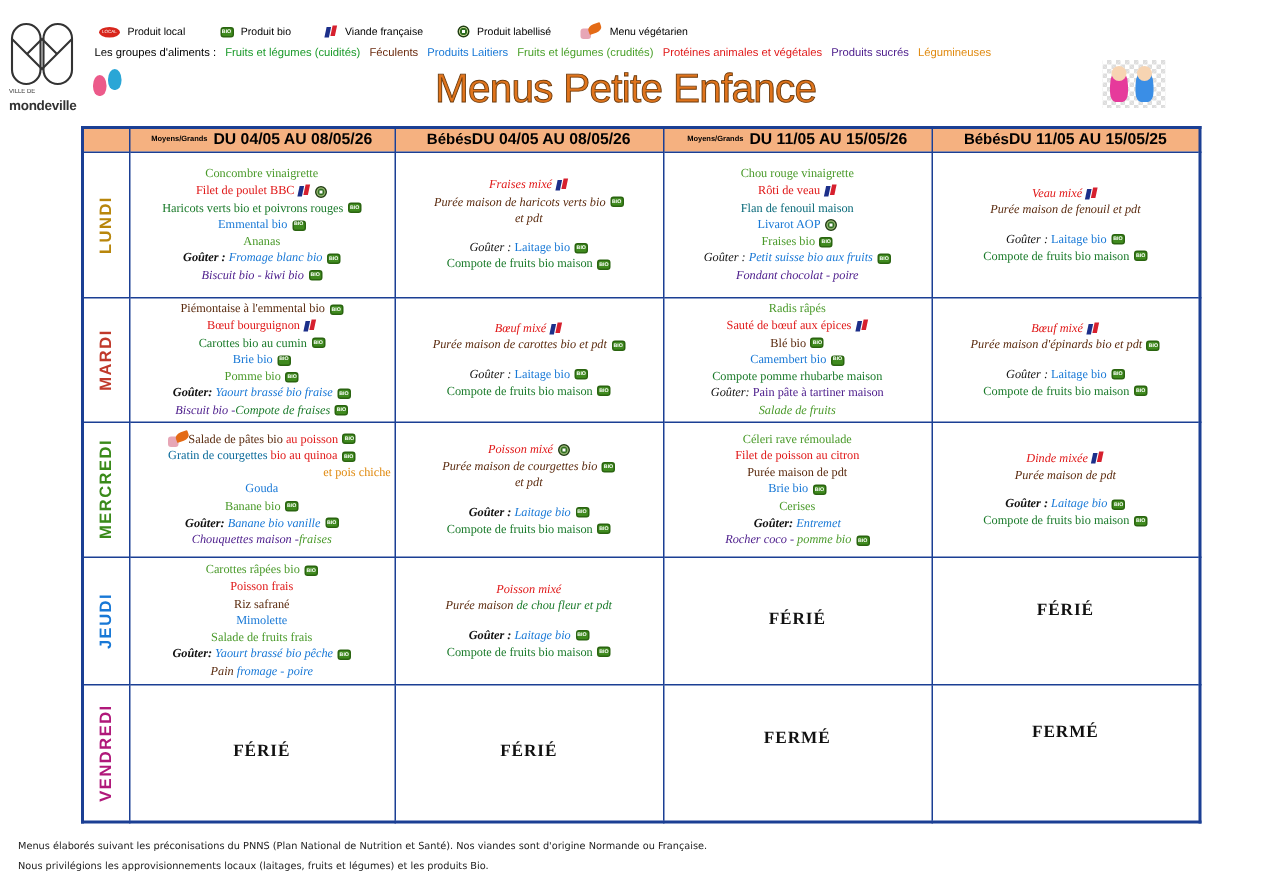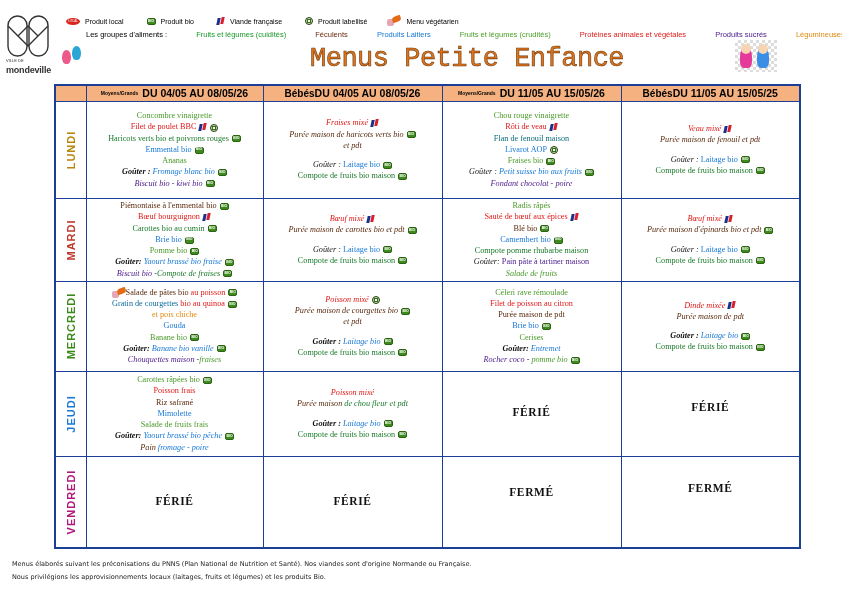--- a/index.html
+++ b/index.html
@@ -18,27 +18,27 @@
   .bio { display: inline-flex; align-items: center; justify-content: center; width: 9px; height: 7px; border-radius: 2px; background: #3f8a1e; color: #fff; font-size: 3.5px; font-family: "Liberation Sans", sans-serif; font-style: normal; font-weight: bold; vertical-align: middle; margin-left: 3px; border: 1px solid #2a6410; }
   .flag { display: inline-block; width: 8px; height: 9px; vertical-align: middle; margin-left: 3px; position: relative; }
   .flag::before { content: ""; position: absolute; left: 0; top: 1px; width: 3px; height: 7px; background: #1c2f8a; transform: skewX(-12deg); }
   .flag::after { content: ""; position: absolute; left: 4px; top: 0; width: 3px; height: 7px; background: #d6202e; transform: skewX(-12deg); }
   .label-icon { display: inline-block; width: 8px; height: 8px; border-radius: 50%; background: radial-gradient(circle, #fff 25%, #2f6d1f 30%, #2f6d1f 55%, #cfe3a0 60%); border: 1px solid #1f3d12; vertical-align: middle; margin-left: 3px; }
   .veg-icon { display: inline-block; width: 14px; height: 10px; position: relative; vertical-align: middle; }
   .veg-icon::before { content:""; position:absolute; left:0; top:3px; width:7px; height:7px; background:#e7a6b6; border-radius:2px; }
   .veg-icon::after { content:""; position:absolute; left:5px; top:0; width:9px; height:6px; background:#e46b16; border-radius:50% 10% 50% 10%; transform: rotate(-20deg); }
 
   .groups-row { position: absolute; left: 63px; top: 30px; font-size: 7.5px; white-space: nowrap; }
-  .groups-row span { margin-right: 4px; margin-left: 23px; }
+  .groups-row span { margin-right: 4px; }
 
   .feet { position: absolute; left: 62px; top: 44px; width: 22px; height: 22px; }
   .foot1 { position:absolute; left:0; top:6px; width:9px; height:14px; background:#ec5a8a; border-radius: 50% 50% 45% 45%; }
   .foot2 { position:absolute; left:10px; top:2px; width:9px; height:14px; background:#2aa6d6; border-radius: 50% 50% 45% 45%; }
 
-  .title { position: absolute; left: 290px; top: 44px; font-size: 27px; color: #e0741c; font-family: Liberation Mono, monospace; letter-spacing: -0.5px; margin-left: 20px; -webkit-text-stroke: 0.6px #6b3a0c; }
+  .title { position: absolute; left: 290px; top: 44px; font-size: 27px; color: #e0741c; font-family: Liberation Sans, sans-serif; letter-spacing: -0.5px; -webkit-text-stroke: 0.6px #6b3a0c; }
 
   .babies { position: absolute; left: 735px; top: 40px; width: 42px; height: 32px; background-image: linear-gradient(45deg,#ddd 25%,transparent 25%),linear-gradient(-45deg,#ddd 25%,transparent 25%),linear-gradient(45deg,transparent 75%,#ddd 75%),linear-gradient(-45deg,transparent 75%,#ddd 75%); background-size: 6px 6px; background-position: 0 0,0 3px,3px -3px,-3px 0; }
   .baby1 { position:absolute; left:5px; top:6px; width:12px; height:22px; background:#e63a9b; border-radius:50% 50% 30% 30%; }
   .baby2 { position:absolute; left:22px; top:6px; width:12px; height:22px; background:#3a8ee6; border-radius:50% 50% 30% 30%; }
   .baby1::before, .baby2::before { content:""; position:absolute; left:1px; top:-2px; width:10px; height:10px; border-radius:50%; background:#f7d4b2; }
 
   .menu-table { position: absolute; left: 54px; top: 84px; width: 745px; height: 465px; border: 2px solid #1b3f94; border-collapse: collapse; table-layout: fixed; }
   .menu-table td, .menu-table th { border: 1.5px solid #1b3f94; vertical-align: middle; text-align: center; }
   .menu-table th { background: #f5b180; height: 16px; font-family: "Liberation Sans", sans-serif; font-weight: bold; color: #000; font-size: 10px; padding: 0 4px; }
   .th-inner { display: flex; align-items: center; justify-content: center; white-space: nowrap; }
@@ -56,21 +56,21 @@
   .b { font-weight: bold; }
   .gap { display:block; height: 8px; }
   .closed { font-family: "Liberation Serif", serif; font-weight: bold; font-size: 11.5px; color: #111; letter-spacing: 0.6px; }
 
   .c-green { color: #4a9a2a; }
   .c-dgreen { color: #1a7a2a; }
   .c-red { color: #e01818; }
   .c-brown { color: #5a2a0e; }
   .c-blue { color: #1878d6; }
   .c-purple { color: #4a1a8a; }
-  .c-orange { color: #e08a10; }
+  .c-orange { color: #e08a10; text-align: right; }
   .c-black { color: #111; }
 
   .footer { position: absolute; left: 12px; font-size: 6.5px; color: #222; font-family: "DejaVu Sans", sans-serif; }
 </style>
 </head>
 <body>
 
 <div class="logo">
   <svg width="44" height="44" viewBox="0 0 44 44">
     <g fill="none" stroke="#333" stroke-width="1.4">

